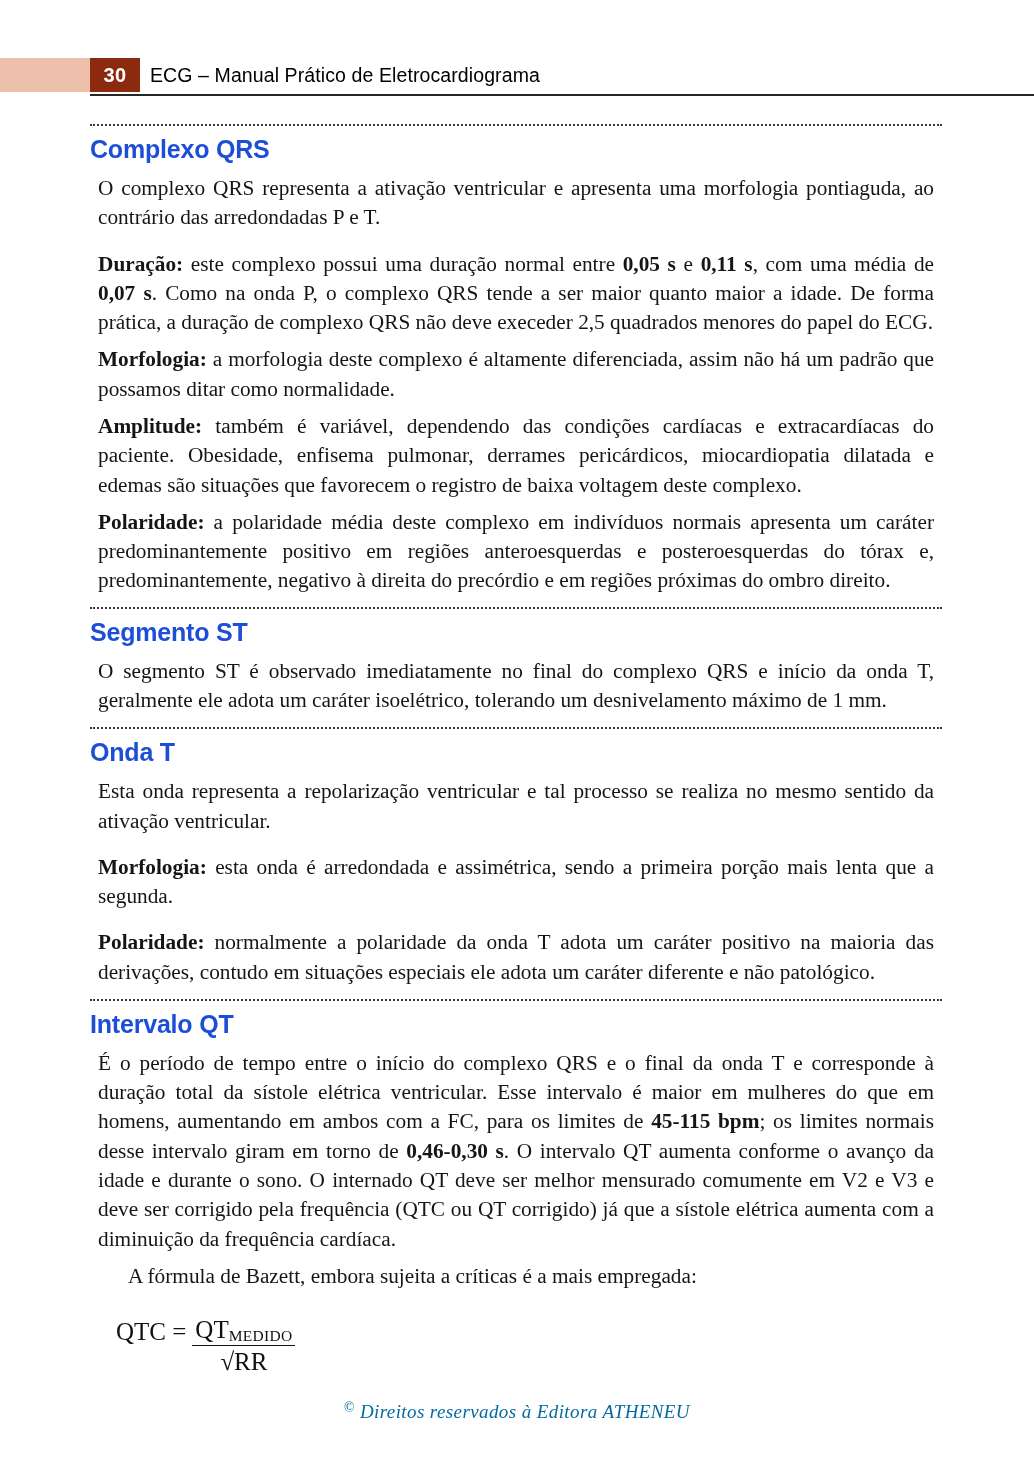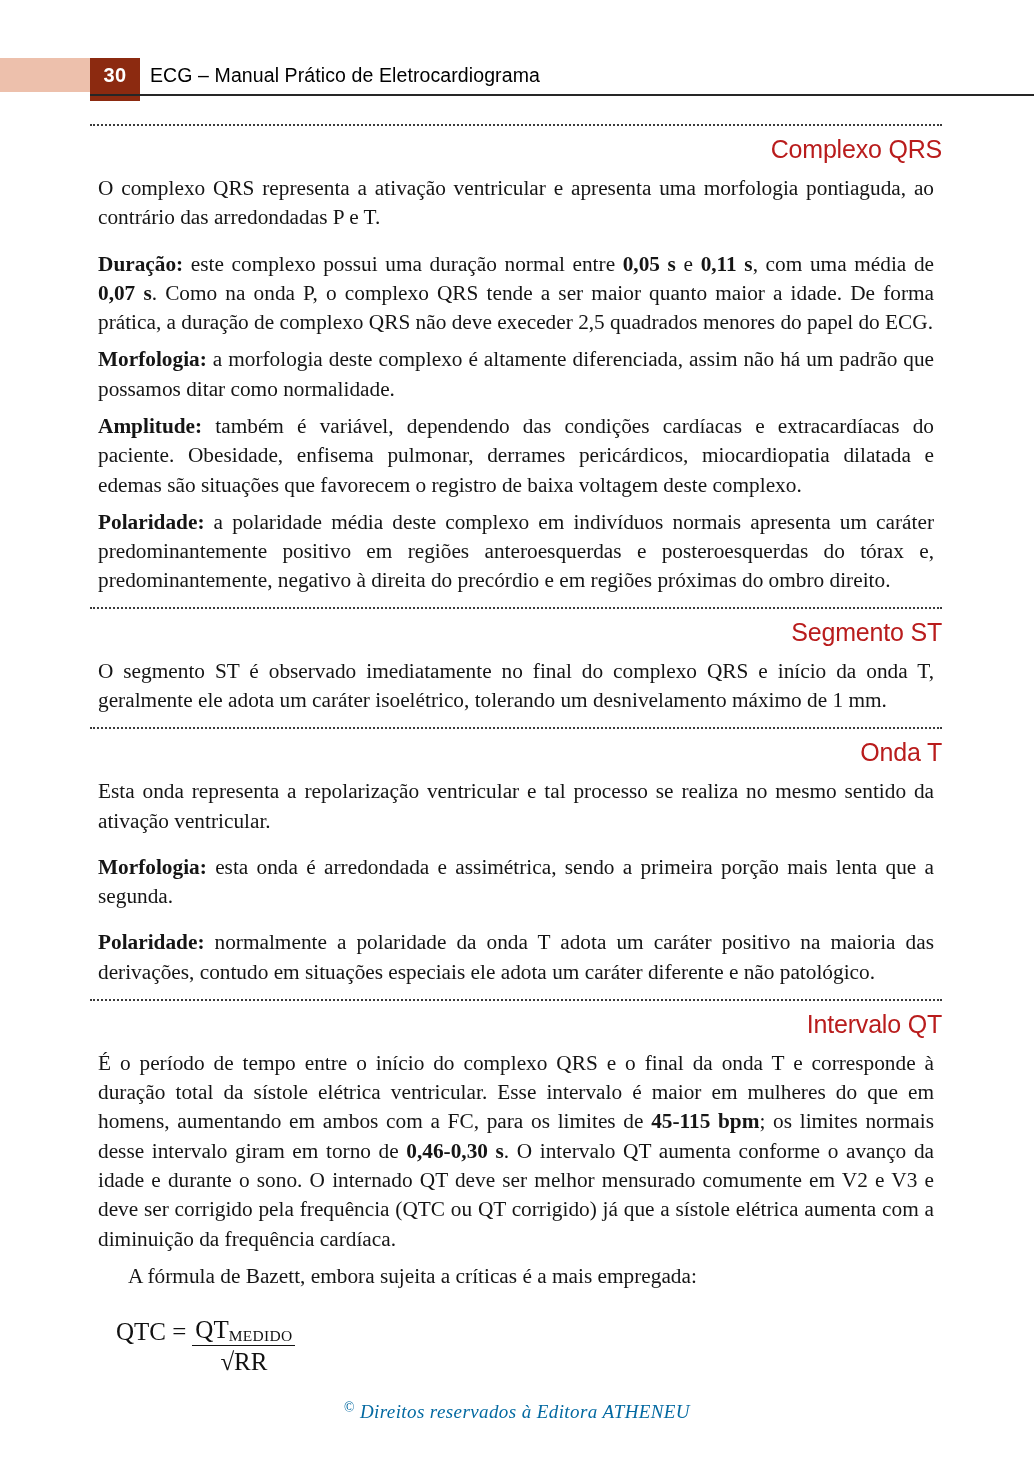--- a/index.html
+++ b/index.html
@@ -32,21 +32,21 @@
     top: 0;
     width: 95px;
     height: 34px;
     background: #edc0ac;
   }
   .page-number-box {
     position: absolute;
     left: 90px;
     top: 0;
     width: 50px;
-    height: 43px;
+    height: 34px;
     background: #8c2a10;
     color: #ffffff;
     font-family: "Liberation Sans", "DejaVu Sans", sans-serif;
     font-weight: bold;
     font-size: 20px;
     line-height: 34px;
     text-align: center;
     letter-spacing: 0.5px;
   }
   .header-title {
@@ -81,26 +81,25 @@
 
   .dotted-divider {
     height: 0;
     border-top: 2px dotted #3a3a3a;
     margin: 0 0 9px 0;
   }
 
   h2.section-heading {
     font-family: "Liberation Sans", "DejaVu Sans", sans-serif;
     font-size: 25px;
-    font-weight: normal;
-    color: #b91c1c;
+    font-weight: bold;
+    color: #1d4ed8;
     margin: 0 0 11px 0;
     letter-spacing: -0.2px;
     line-height: 1.12;
-    text-align: right;
   }
 
   p.body-text {
     font-size: 21.3px;
     line-height: 1.375;
     margin: 8px;
     text-align: justify;
     text-justify: inter-word;
     color: #151515;
     hyphens: manual;

